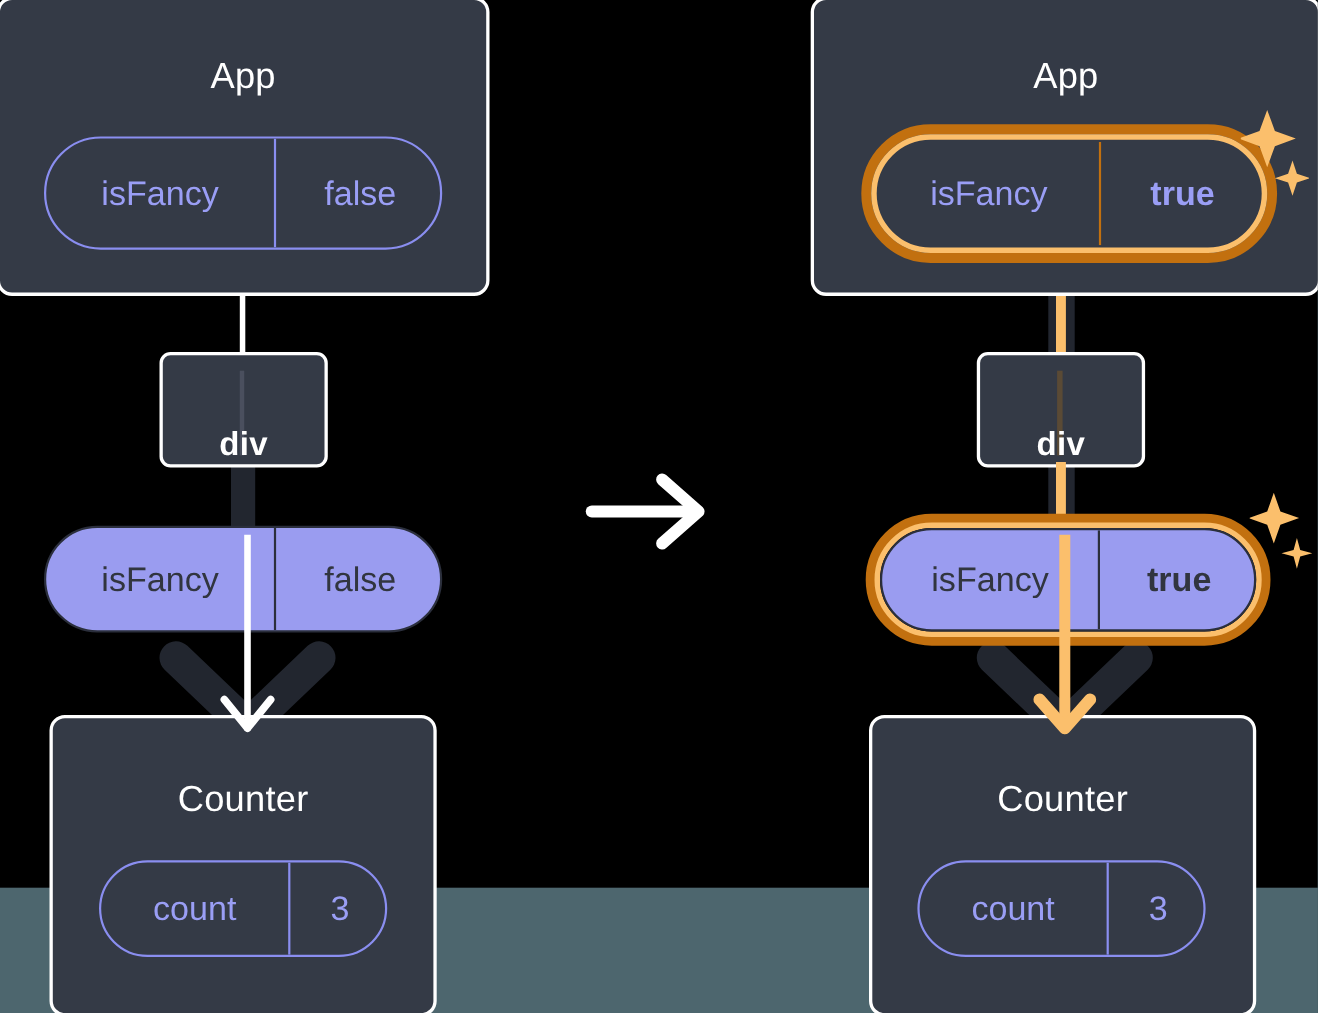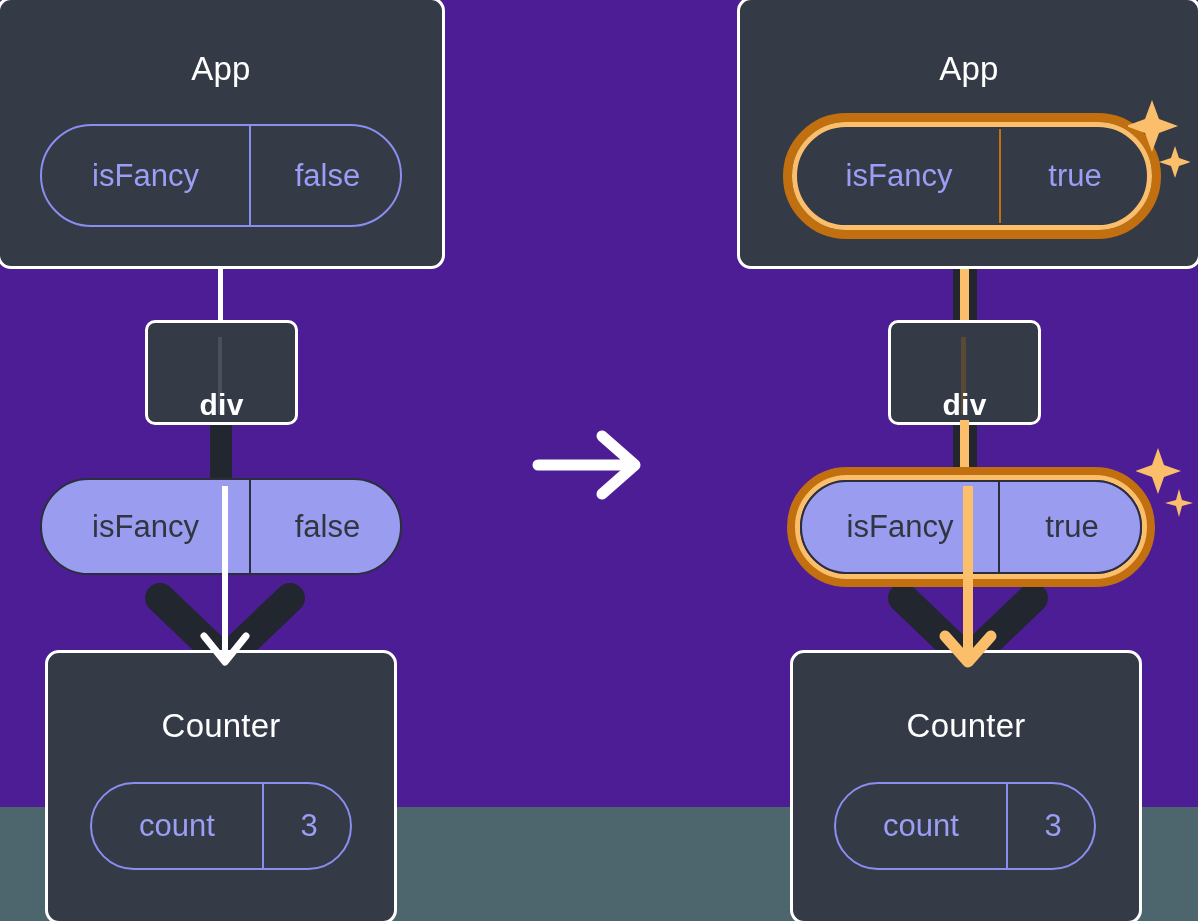--- a/index.html
+++ b/index.html
@@ -9,21 +9,21 @@
     height: 921px;
     overflow: hidden;
     background: #4d666e;
     font-family: "Liberation Sans", sans-serif;
   }
 
   #stage {
     position: relative;
     width: 1198px;
     height: 807px;
-    background: #4c1d95;
+    background: #000000;
   }
 
   
   .node-box {
     position: absolute;
     background: #343a46;
     border: 3px solid #ffffff;
     border-radius: 14px;
     z-index: 20;
   }
@@ -84,21 +84,21 @@
 
   .pill-key, .pill-val {
     display: flex;
     align-items: center;
     justify-content: center;
     font-size: 31px;
     white-space: nowrap;
   }
   .pill-key { flex: 0 0 auto; }
   .pill-val { flex: 0 0 auto; }
-  .bold-val { font-weight: 400; }
+  .bold-val { font-weight: 700; }
 
   
   .hl-ring {
     position: absolute;
     border-radius: 999px;
     z-index: 38;
     pointer-events: none;
   }
   .hl-outer { border: 9px solid #c2700f; }
   .hl-inner { border: 5px solid #fbbf6c; }

